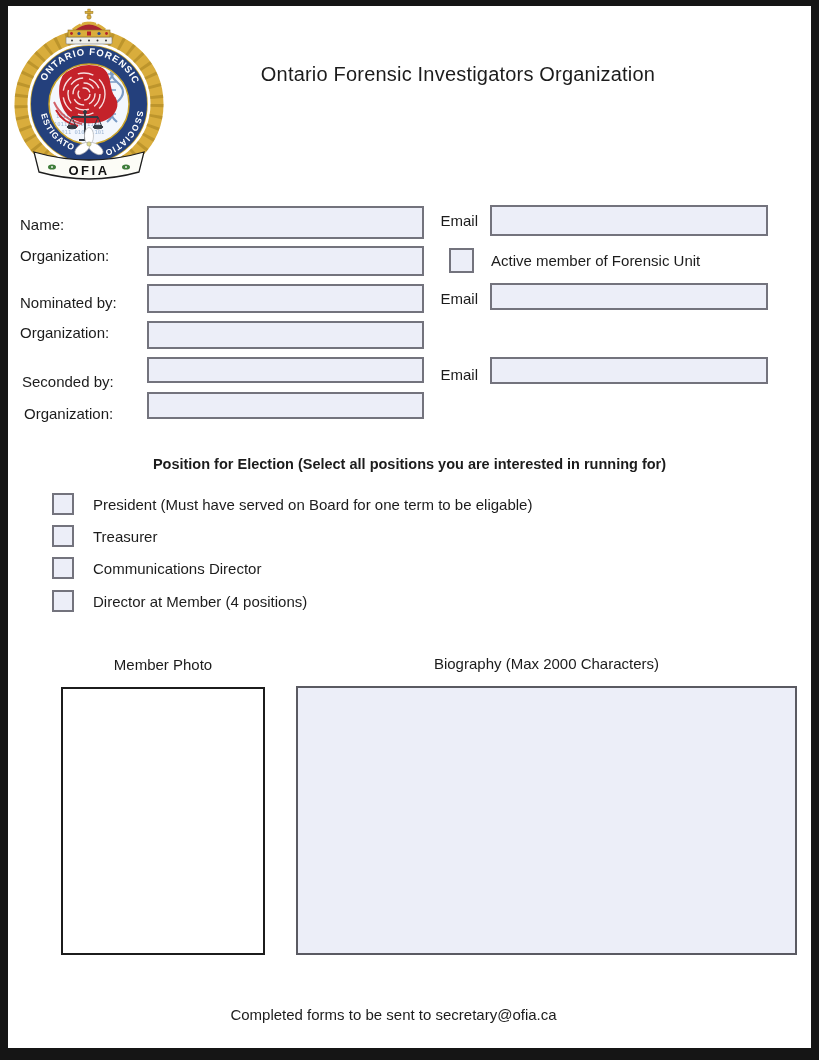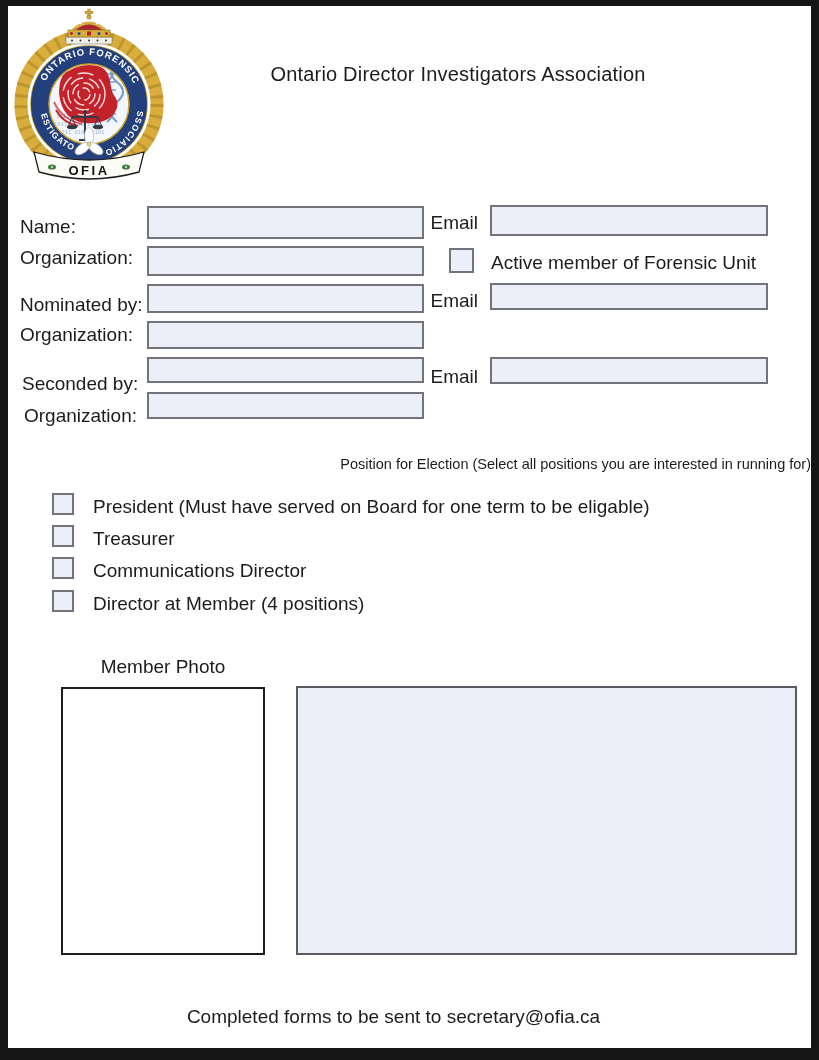--- a/index.html
+++ b/index.html
@@ -6,22 +6,22 @@
   body{
     width:819px;height:1060px;position:relative;
     background:#151515;
     font-family:"Liberation Sans",sans-serif;
     color:var(--text,#1c1c1c);
     overflow:hidden;
   }
   .page{position:absolute;left:8px;top:6px;width:803px;height:1042px;background:#fff}
   .abs{position:absolute}
   .title{font-size:20px;letter-spacing:.2px}
-  .label{font-size:19px;white-space:nowrap}
-  .sec-header{font-weight:normal;font-size:14.5px;text-align:right}
+  .label{font-size:15px;white-space:nowrap}
+  .sec-header{font-weight:bold;font-size:14.5px;text-align:center}
   .center{text-align:center}
   .bold{font-weight:normal}
   input.field{
     position:absolute;box-sizing:border-box;
     background:var(--field_fill,#eceef8);
     border:2px solid var(--field_border,#73737d);
     font:15px "Liberation Sans",sans-serif;
     padding:0 6px;color:var(--text,#1c1c1c);outline:none;
   }
   input.cb{
@@ -162,21 +162,21 @@
       <rect x="-4" y="-16.8" width="8" height="2.4" fill="#d9ad3c" stroke="#8a6d1f" stroke-width="0.4"></rect>
       <rect x="-21" y="2" width="42" height="7" fill="#d9ad3c" stroke="#8a6d1f" stroke-width="0.6"></rect>
       <rect x="-2" y="3.5" width="4" height="4" fill="#b3202a"></rect>
       <circle cx="-10" cy="5.5" r="1.6" fill="#2a4a8c"></circle>
       <circle cx="10" cy="5.5" r="1.6" fill="#2a4a8c"></circle>
       <circle cx="-17.5" cy="5.5" r="1.4" fill="#b3202a"></circle>
       <circle cx="17.5" cy="5.5" r="1.4" fill="#b3202a"></circle>
     </g>
   </svg>
 
-  <div class="abs title center" style="left:140px;top:57px;width:620px">Ontario Director Investigators Association</div>
+  <div class="abs title center" style="left:140px;top:57px;width:620px">Ontario Forensic Investigators Organization</div>
 
   <div class="abs label" style="left:12px;top:210px">Name:</div>
   <input class="field" type="text" style="left: 139px; top: 200px; width: 277px; height: 33px;" value="">
   <div class="abs label" style="left:412px;top:206px;width:58px;text-align:right">Email</div>
   <input class="field" type="text" style="left: 482px; top: 199px; width: 278px; height: 31px;" value="">
 
   <div class="abs label" style="left:12px;top:241px">Organization:</div>
   <input class="field" type="text" style="left: 139px; top: 240px; width: 277px; height: 30px;" value="">
   <input class="cb" type="checkbox" style="left: 441px; top: 242px; width: 25px; height: 25px;">
   <div class="abs label" style="left:483px;top:246px">Active member of Forensic Unit</div>
@@ -219,17 +219,18 @@
 
   <input class="cb" type="checkbox" style="left: 44px; top: 584px; width: 22px; height: 22px;">
   <div class="abs label" style="left:85px;top:587px">
     <span class="bold">Director at Member</span>
     <span>(4 positions)</span>
   </div>
 
   <div class="abs label center" style="left:53px;top:650px;width:204px">Member Photo</div>
   <div class="photo-box" style="left:53px;top:681px;width:204px;height:268px"></div>
 
+  <div class="abs label center" style="left:288px;top:649px;width:501px">Biography (Max 2000 Characters)</div>
   <textarea class="bio" style="left: 288px; top: 680px; width: 501px; height: 269px;" maxlength="2000"></textarea>
 
   <div class="abs label center" style="left:12px;top:1000px;width:747px">Completed forms to be sent to secretary@ofia.ca</div>
 
 </div>
 
 </body></html>

